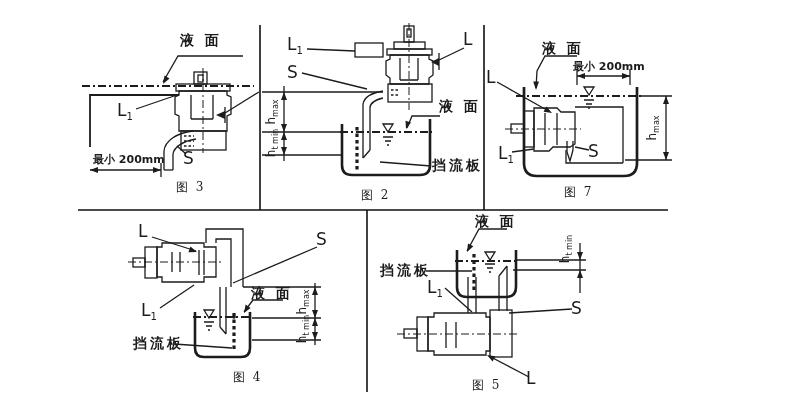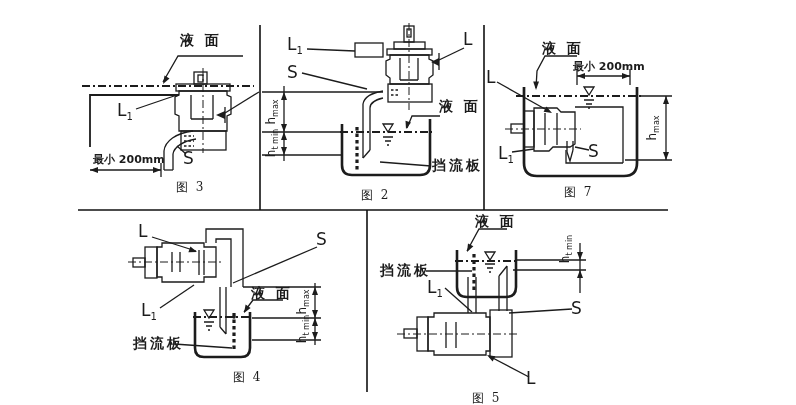--- a/index.html
+++ b/index.html
@@ -208,15 +208,15 @@
   <div class="hlbl" style="left:303px;top:302px"><span>h</span><sub>max</sub></div>
   <div class="hlbl" style="left:303px;top:329px"><span>h</span><sub>t min</sub></div>
   <div class="lbl cap" style="left:233px;top:371px">图 4</div>
 
   <div class="lbl cjk" style="left:475px;top:214px">液 面</div>
   <div class="lbl cjk" style="left:380px;top:263px">挡流板</div>
   <div class="lbl port" style="left:427px;top:279px"><span>L</span><sub>1</sub></div>
   <div class="lbl port" style="left:571px;top:300px">S</div>
   <div class="lbl port" style="left:526px;top:370px">L</div>
   <div class="hlbl" style="left:566px;top:249px"><span>h</span><sub>t min</sub></div>
-  <div class="lbl cap" style="left:472px;top:392px">图 5</div>
+  <div class="lbl cap" style="left:472px;top:379px">图 5</div>
 
 </div>
 
 </body></html>

